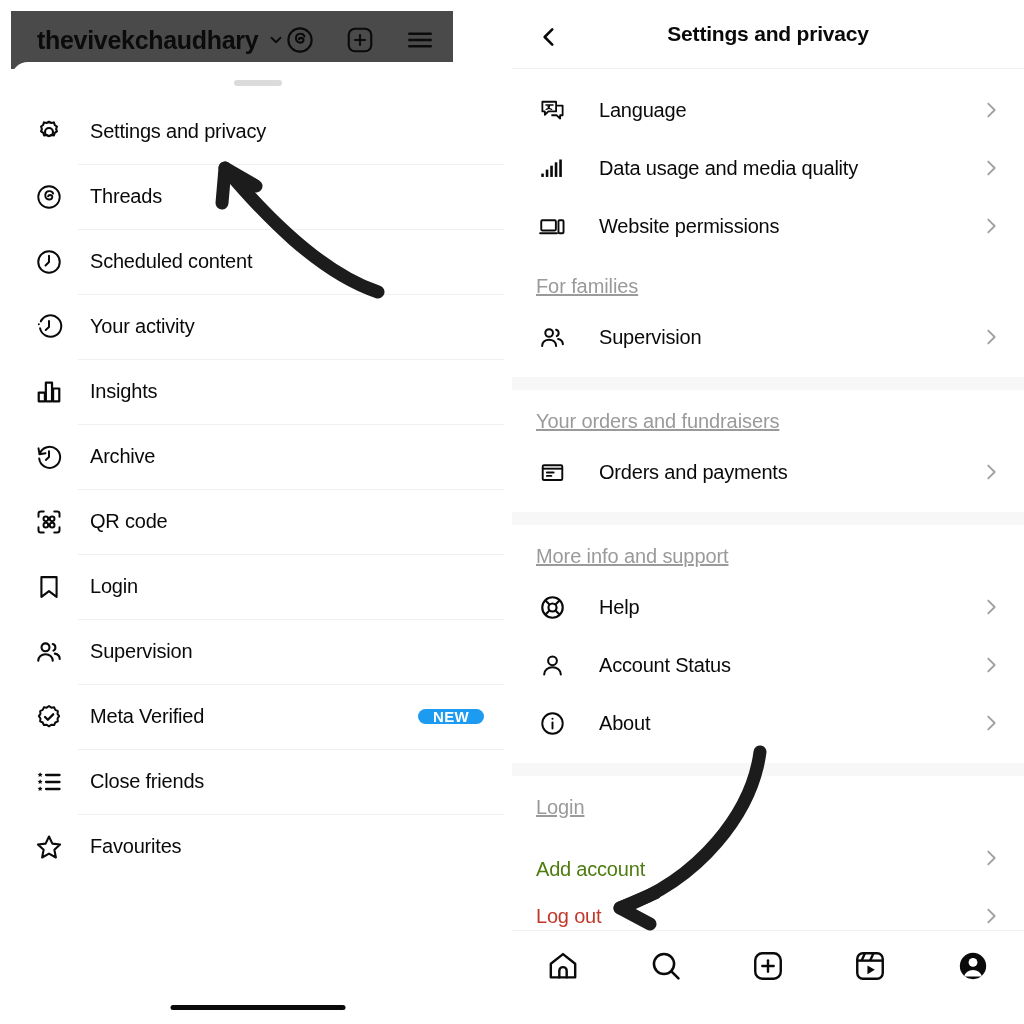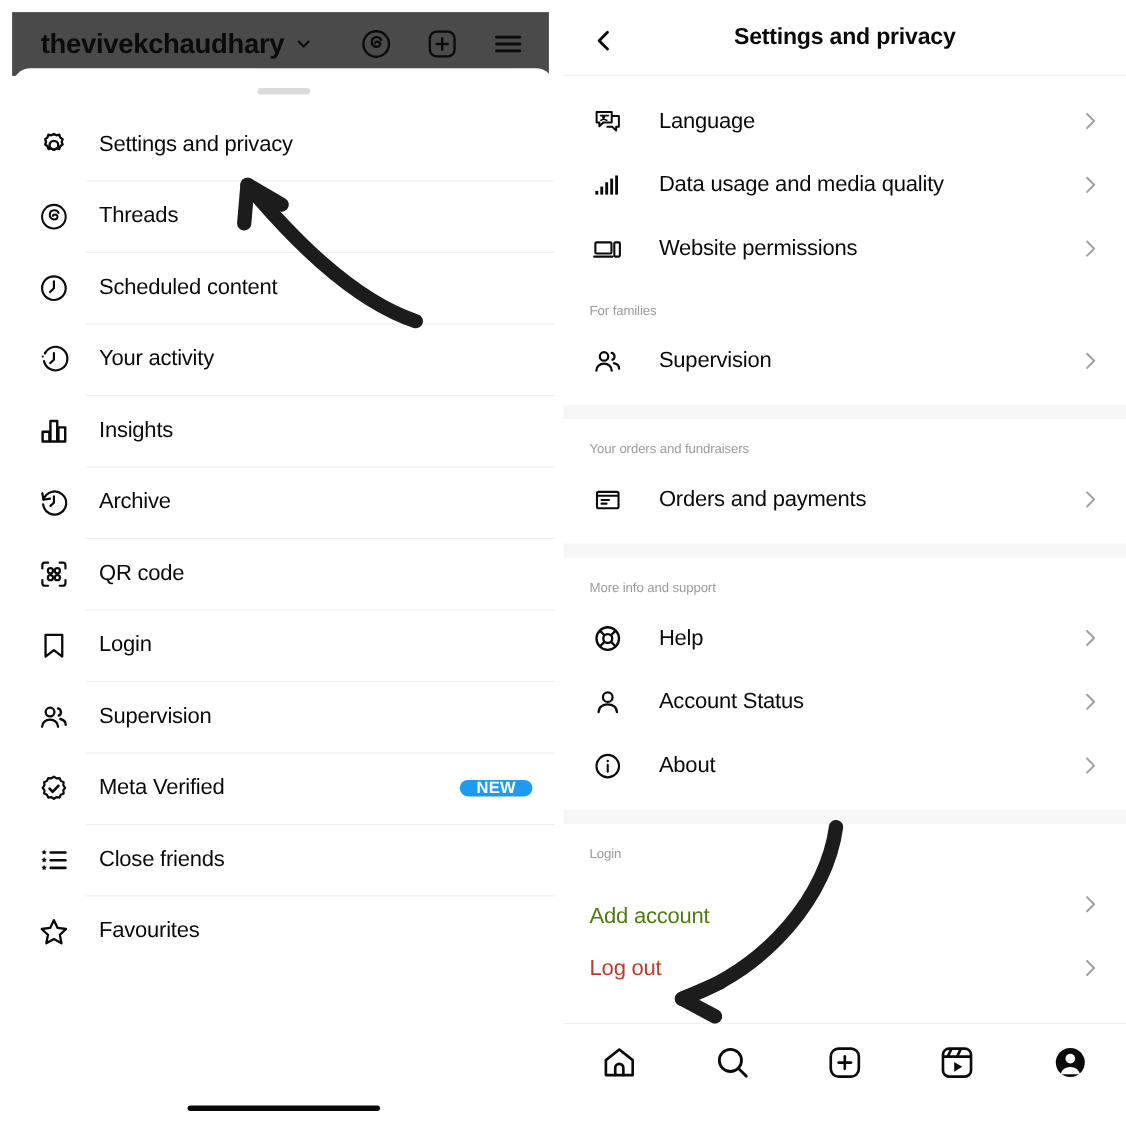--- a/index.html
+++ b/index.html
@@ -10,21 +10,21 @@
     overflow: hidden;
   }
   .screen { position: relative; width: 1024px; height: 1024px; background:#fff; }
 
   
   .left-panel {
     position: absolute; left: 0; top: 0; width: 512px; height: 1024px;
     background: #ffffff; overflow: hidden;
   }
   .ig-header {
-    position: absolute; left: 11px; top: 11px; width: 488px; height: 58px;
+    position: absolute; left: 11px; top: 11px; width: 442px; height: 58px;
     background: #4a4a4a;
     display: flex; align-items: center; padding: 0 22px 0 26px;
   }
   .ig-username {
     font-size: 25px; font-weight: bold; color: #0b0b0b; letter-spacing: -0.3px;
     white-space: nowrap;
   }
   .ig-user-chev { margin-left: 9px; display:flex; align-items:center; }
   .ig-header-icons { margin-left: auto; display: flex; align-items: center; gap: 30px; }
   .ig-header-icons svg { display:block; }
@@ -88,21 +88,21 @@
   .sp-icon { width: 32px; height: 32px; flex: 0 0 32px; display:flex; align-items:center; justify-content:center; }
   .sp-icon svg { display:block; }
   .sp-label {
     margin-left: 31px; font-size: 20px; color: #0a0a0a; letter-spacing: -0.2px;
     white-space: nowrap;
   }
   .sp-label.link-blue { color: #4d7c0f; margin-top: 23px; }
   .sp-label.link-red { color: #c0392b; }
   .sp-chev { margin-left: auto; display: flex; align-items: center; }
   .sp-section-title {
-    font-size: 12px; color: #9a9a9a; padding: 20px 24px 10px 24px; letter-spacing: -0.1px;
+    font-size: 20px; color: #9a9a9a; padding: 20px 24px 10px 24px; letter-spacing: -0.1px; text-decoration: underline;
   }
   .sp-divider-band { height: 13px; background: #f7f7f7; }
 
   .bottom-nav {
     position: absolute; left: 0; bottom: 0; width: 512px; height: 94px;
     border-top: 1px solid #f0f0f0; background: #fff;
     display: flex; align-items: flex-start; padding-top: 18px;
   }
   .nav-item { flex: 1; display: flex; align-items: center; justify-content: center; }
   .nav-item svg { display: block; }

